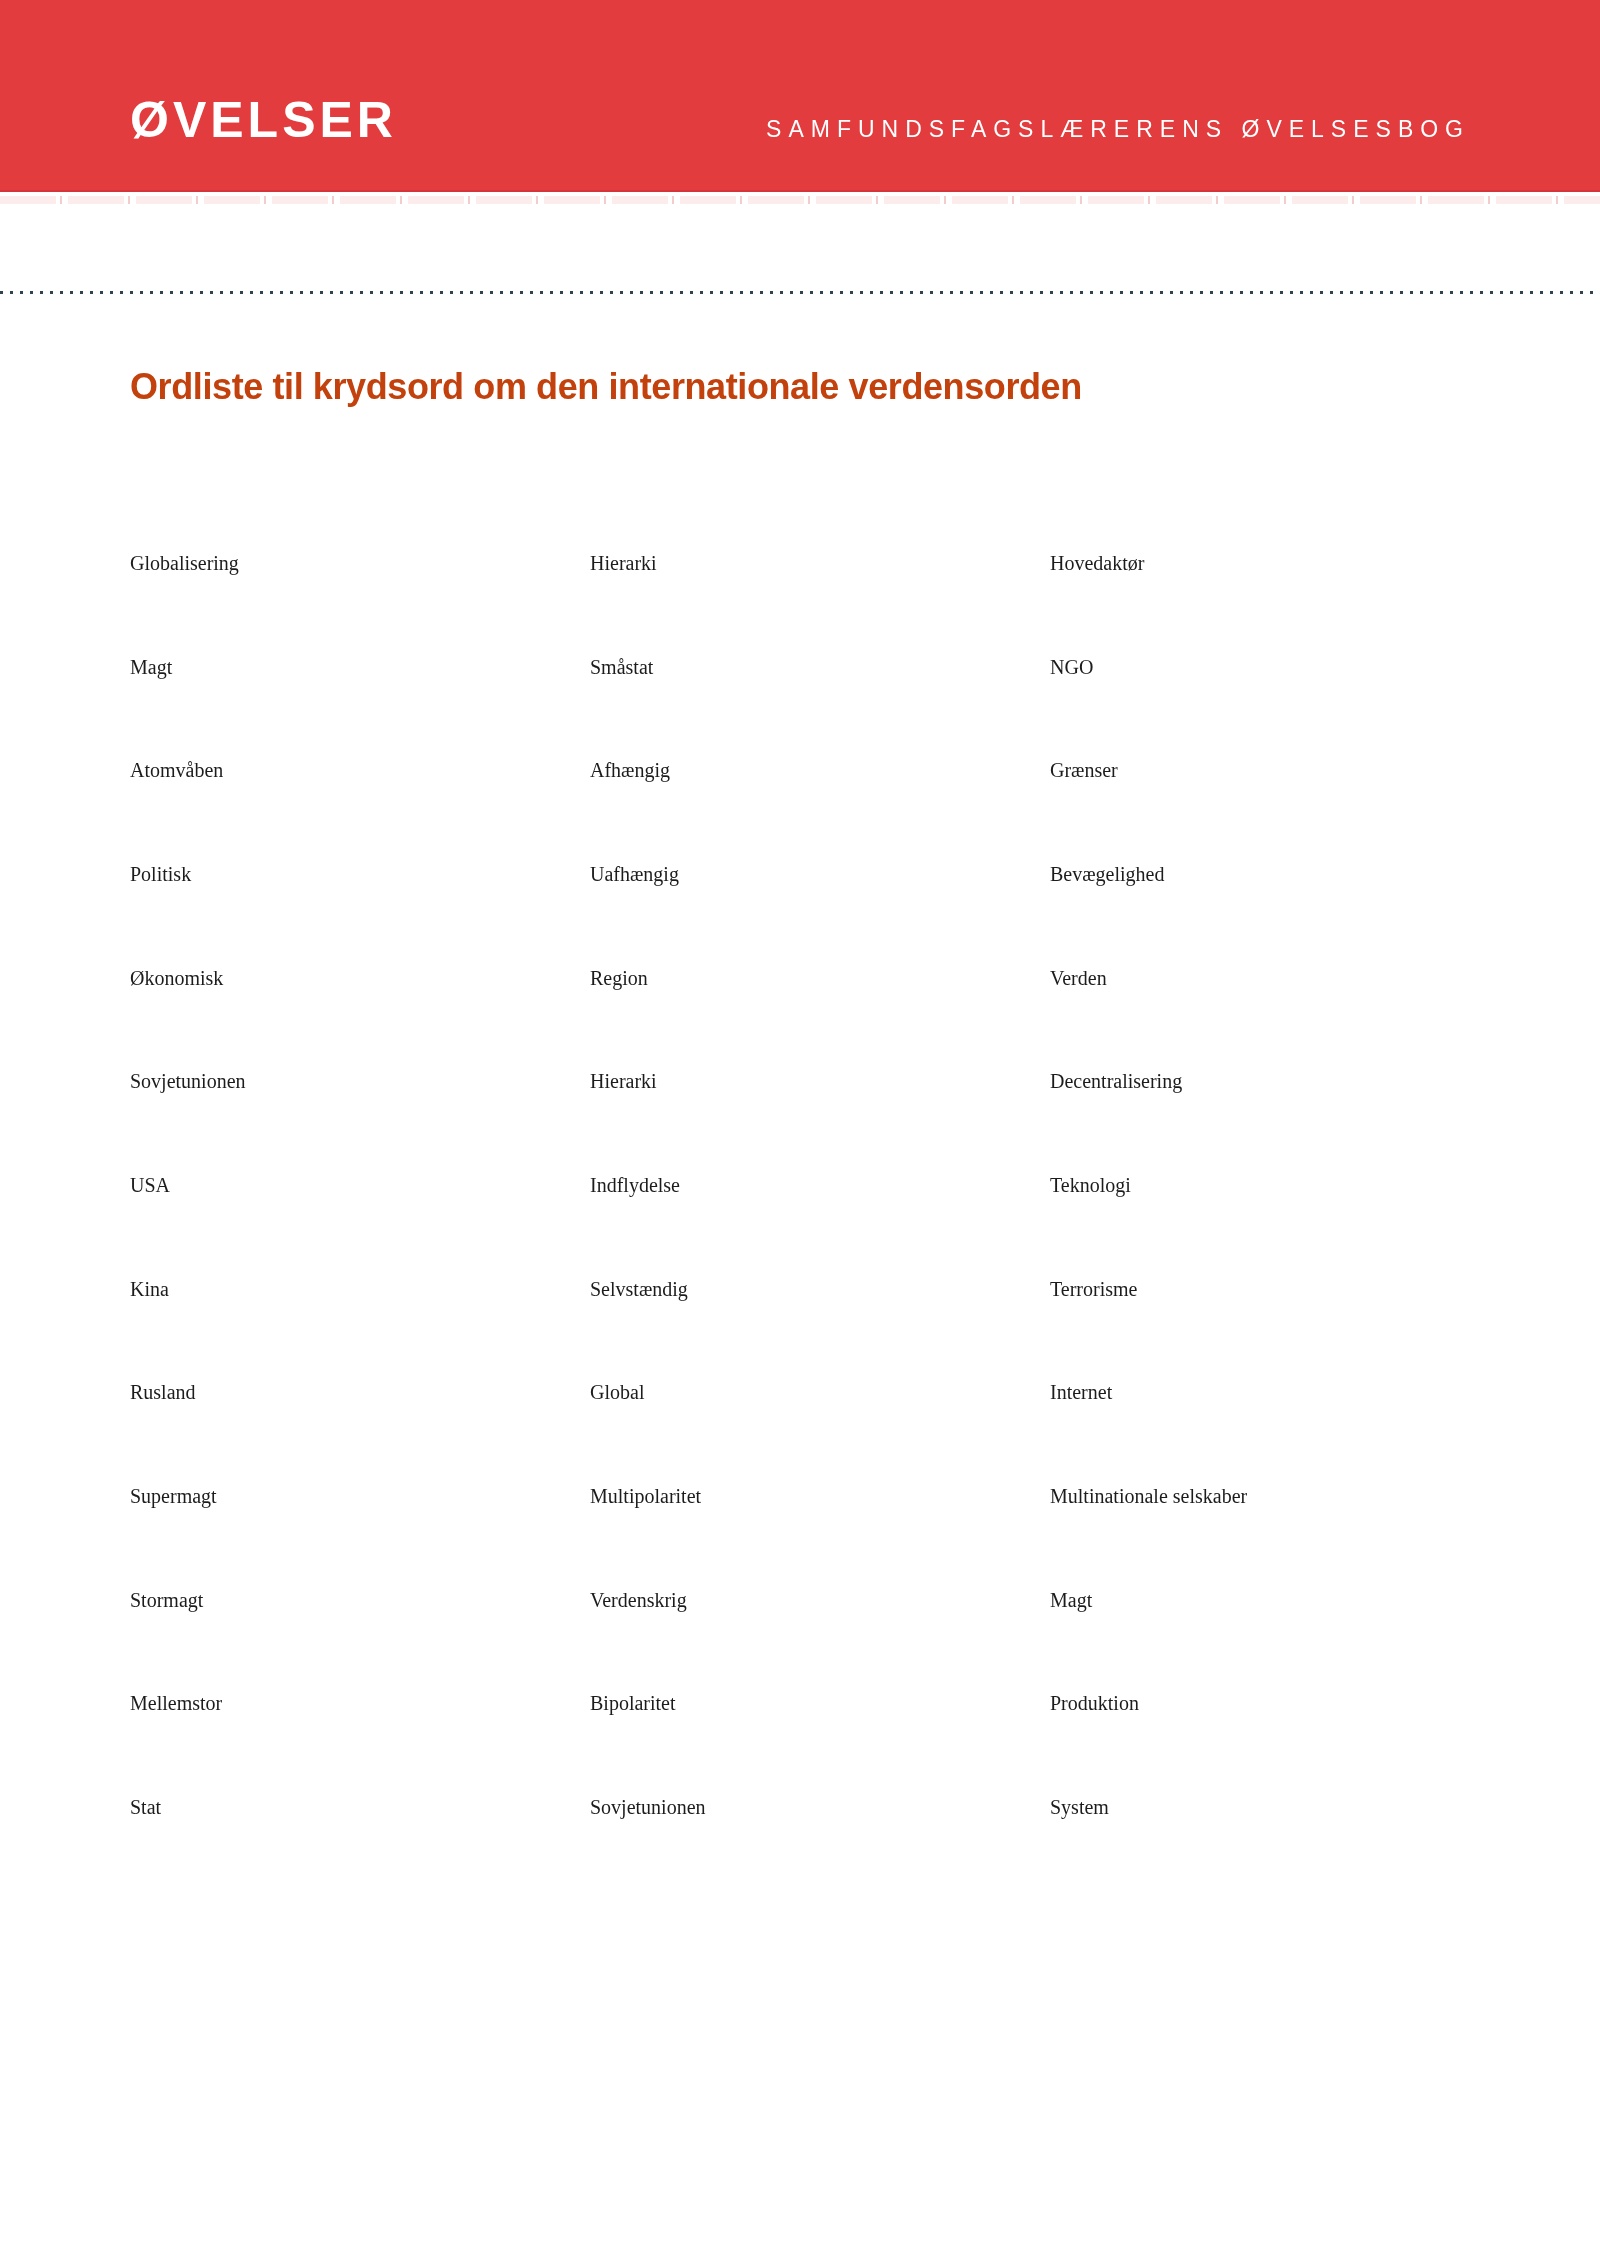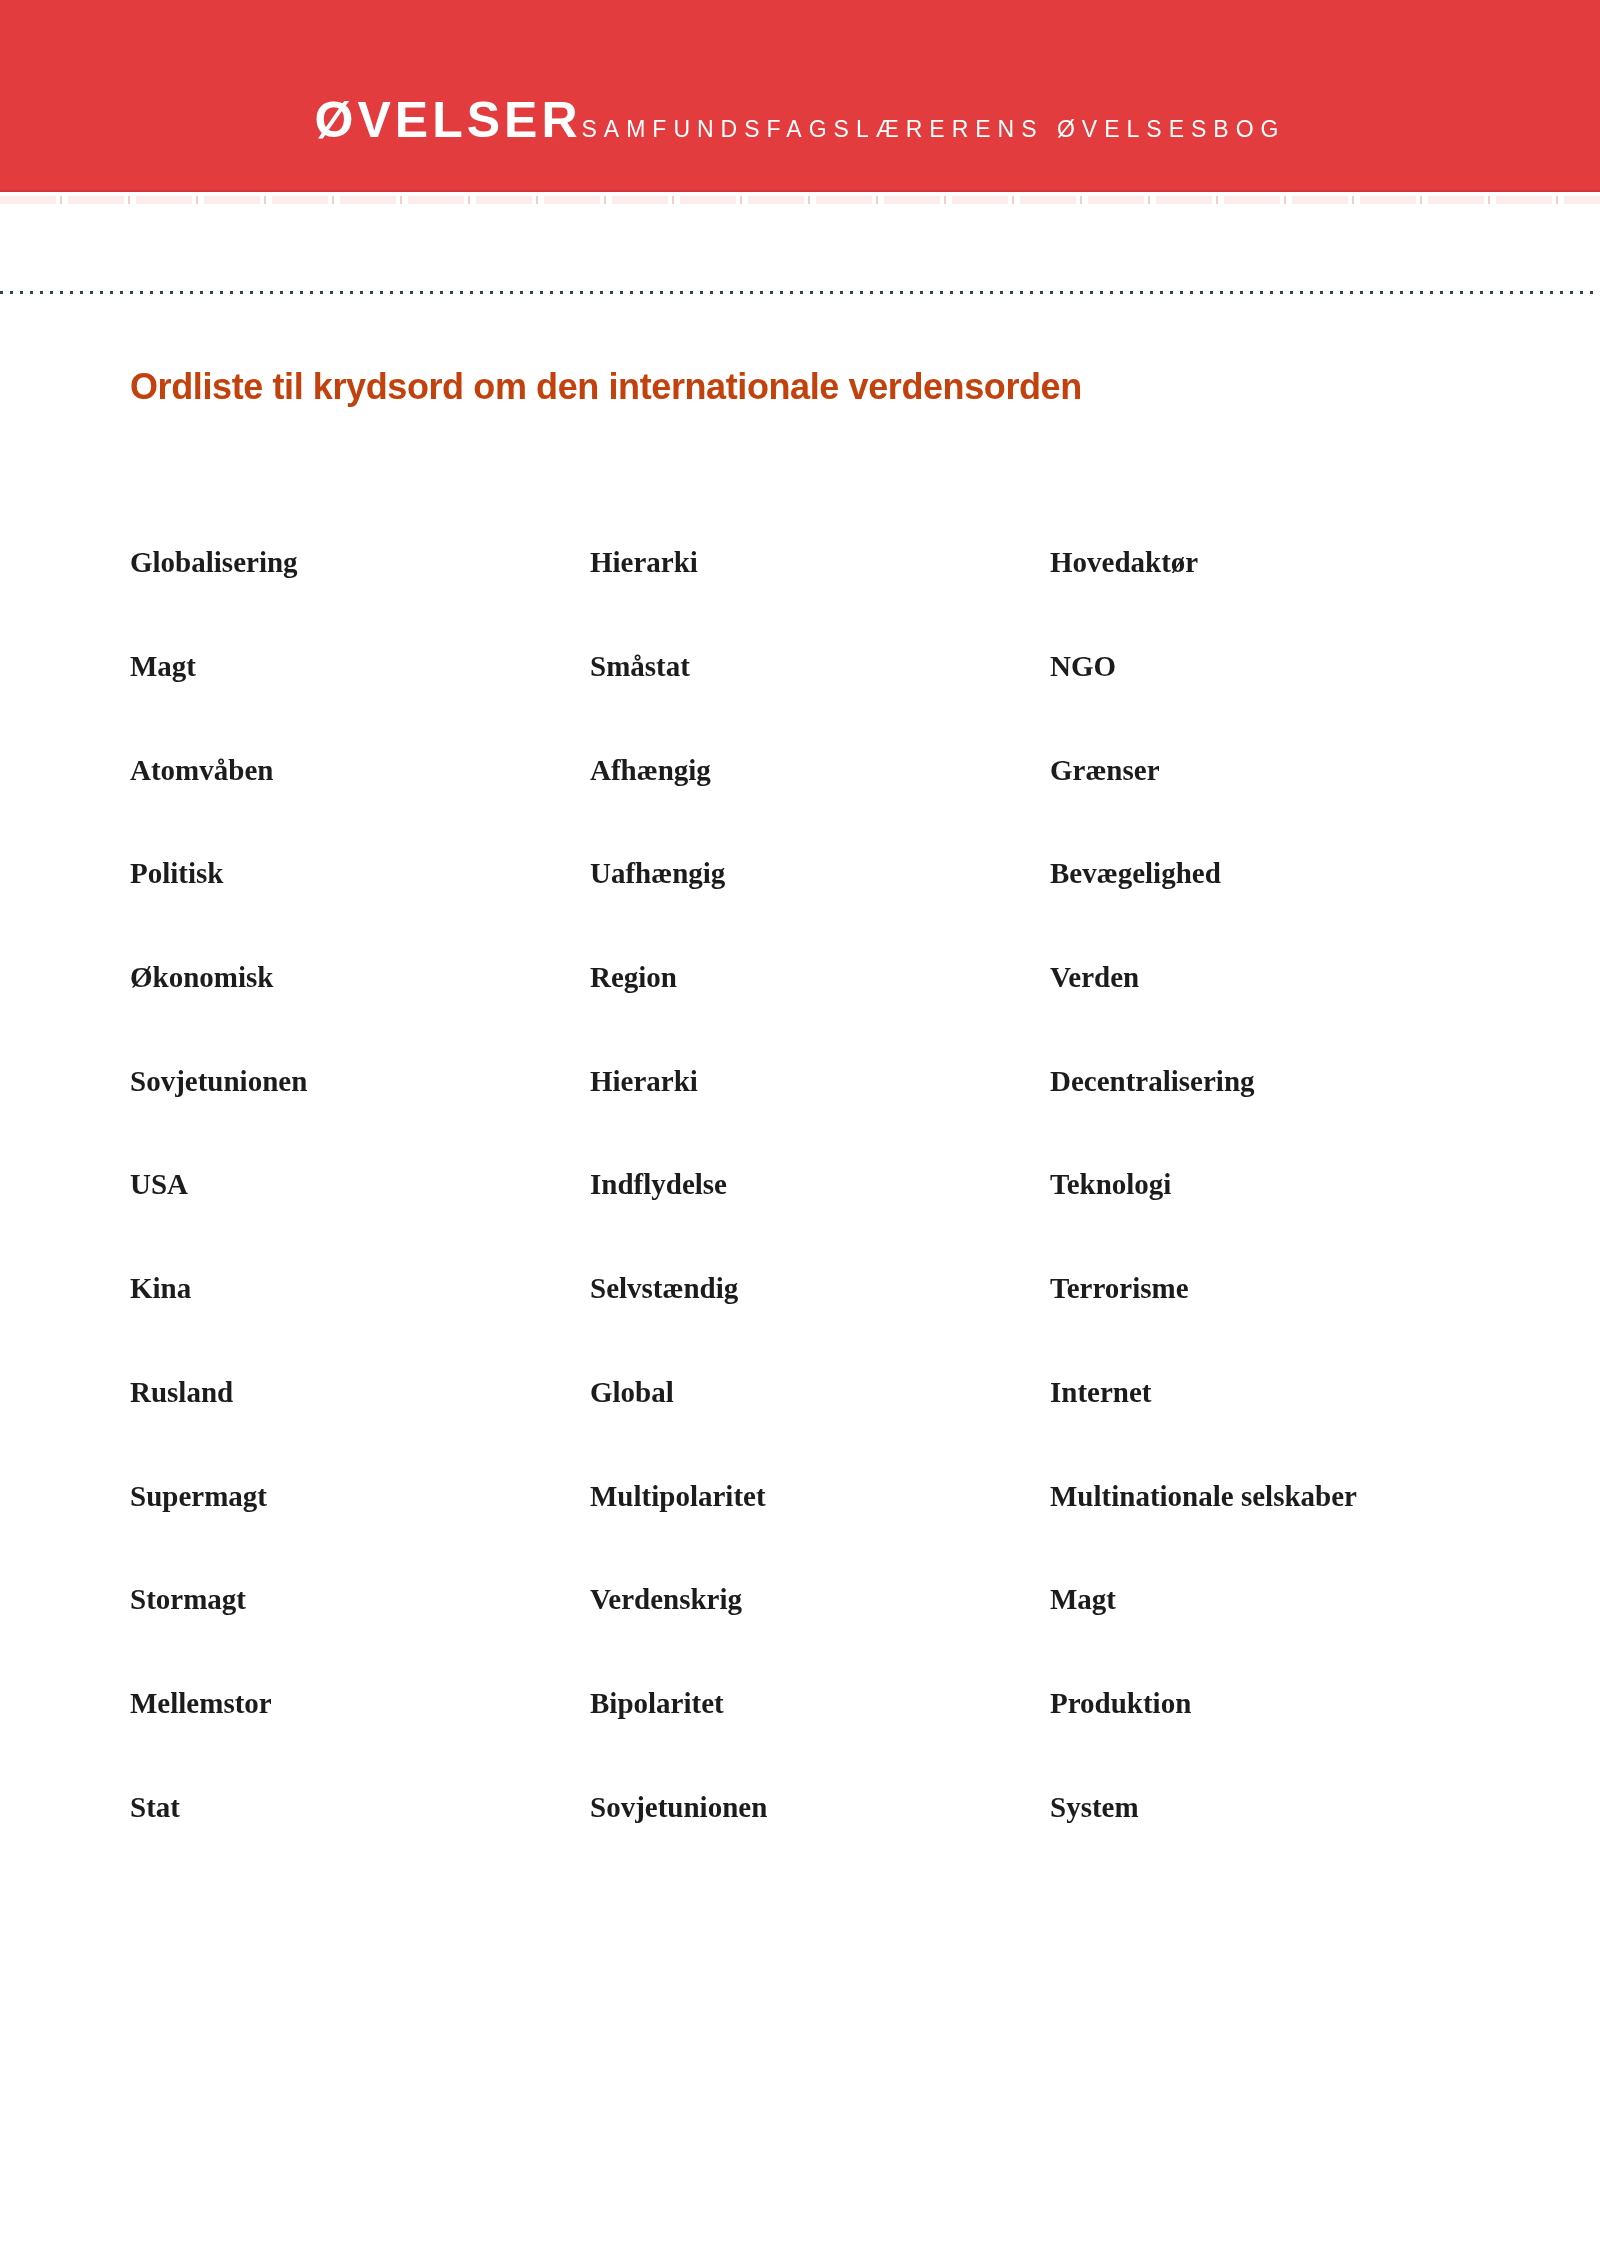--- a/index.html
+++ b/index.html
@@ -16,21 +16,21 @@
   
   .red-band {
     position: absolute;
     top: 0; left: 0; right: 0;
     height: 192px;
     background: #e23c3f;
     border-bottom: 2px solid #d4343a;
     box-sizing: border-box;
     display: flex;
     align-items: baseline;
-    justify-content: center;
+    justify-content: space-between;
     padding: 95px 130px 0 130px;
   }
   .brand {
     color: #ffffff;
     font-size: 50px;
     font-weight: bold;
     letter-spacing: 4px;
     line-height: 1;
     white-space: nowrap;
   }
@@ -94,22 +94,22 @@
   .word-grid {
     position: absolute;
     left: 130px;
     top: 511px;
     width: 1340px;
     display: grid;
     grid-template-columns: 460px 460px 1fr;
     grid-auto-rows: 103.7px;
     align-items: center;
     font-family: "Liberation Serif", serif;
-    font-size: 29px;
-    font-weight: bold;
+    font-size: 20px;
+    font-weight: normal;
     color: #1c1c1c;
   }
   .word-cell { white-space: nowrap; line-height: 1; }
 </style>
 </head>
 <body>
 
 <div class="page">
 
   <div class="red-band">

